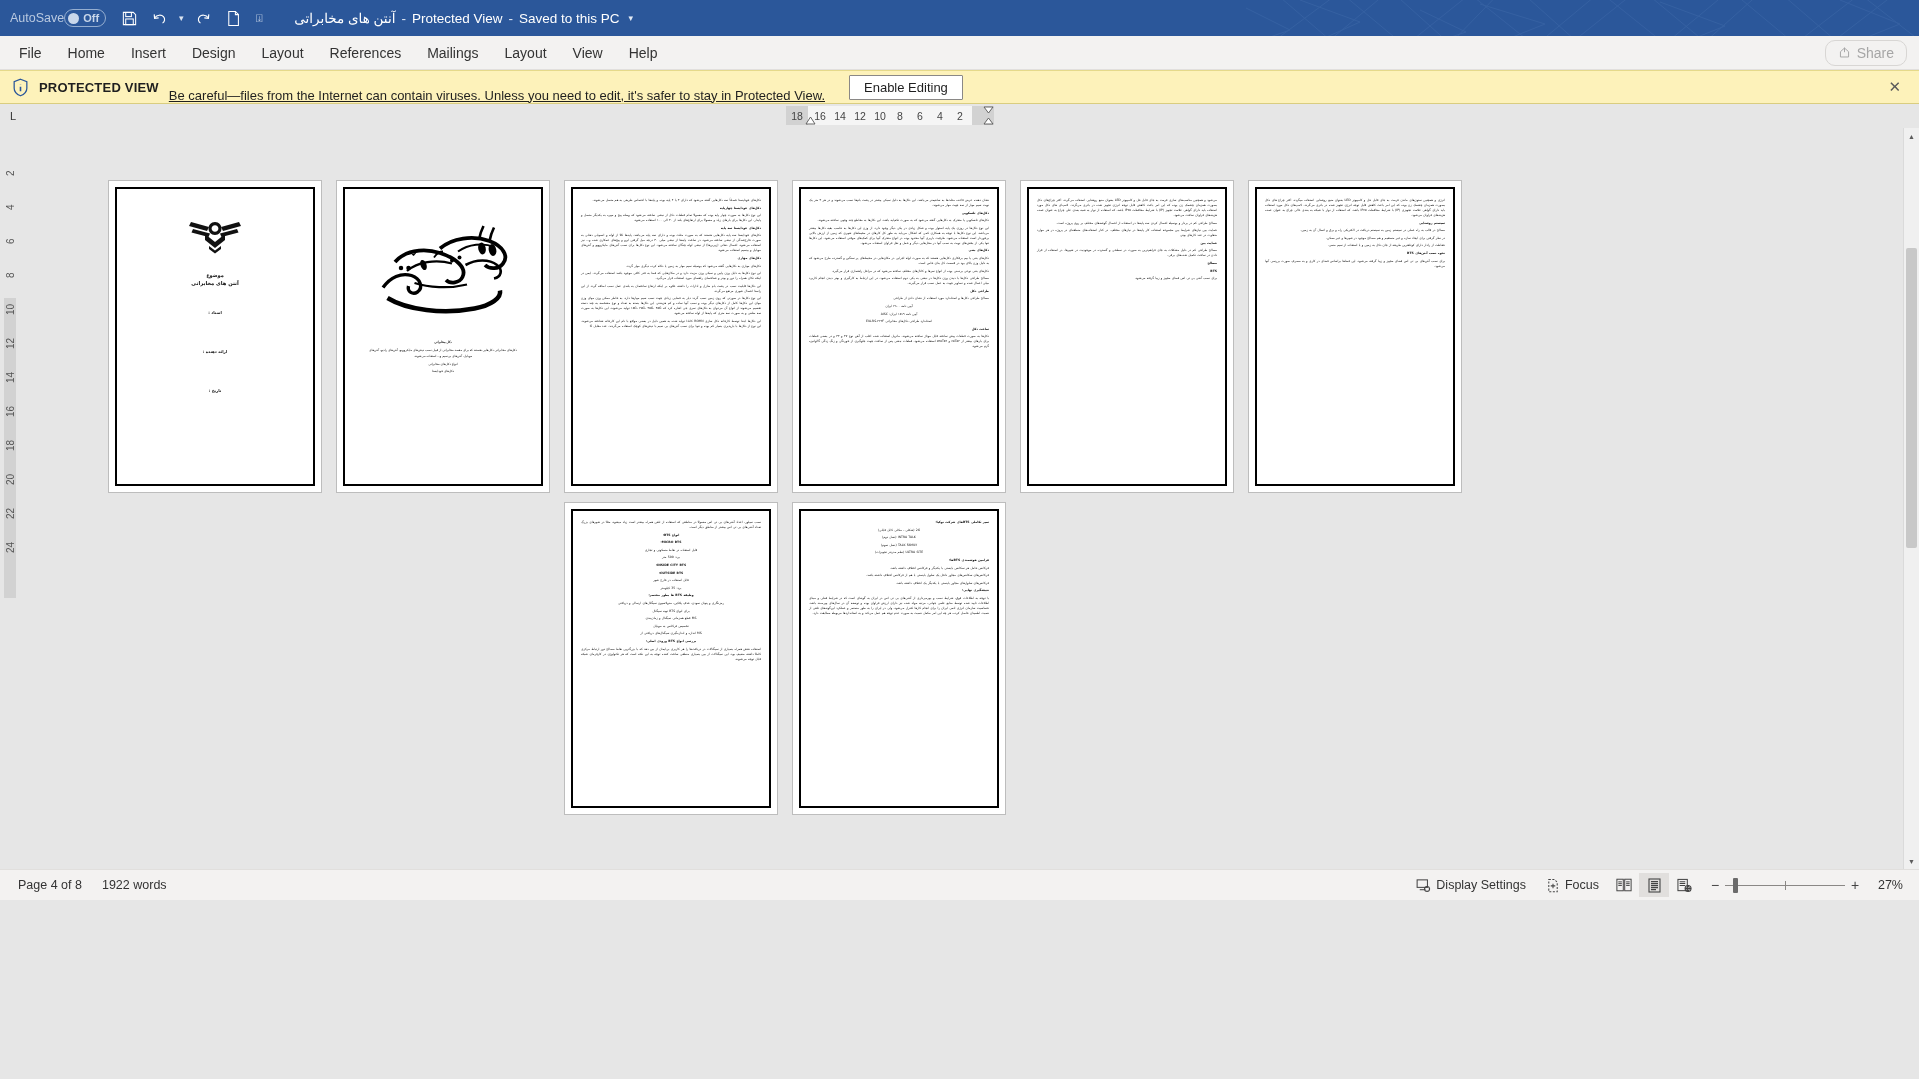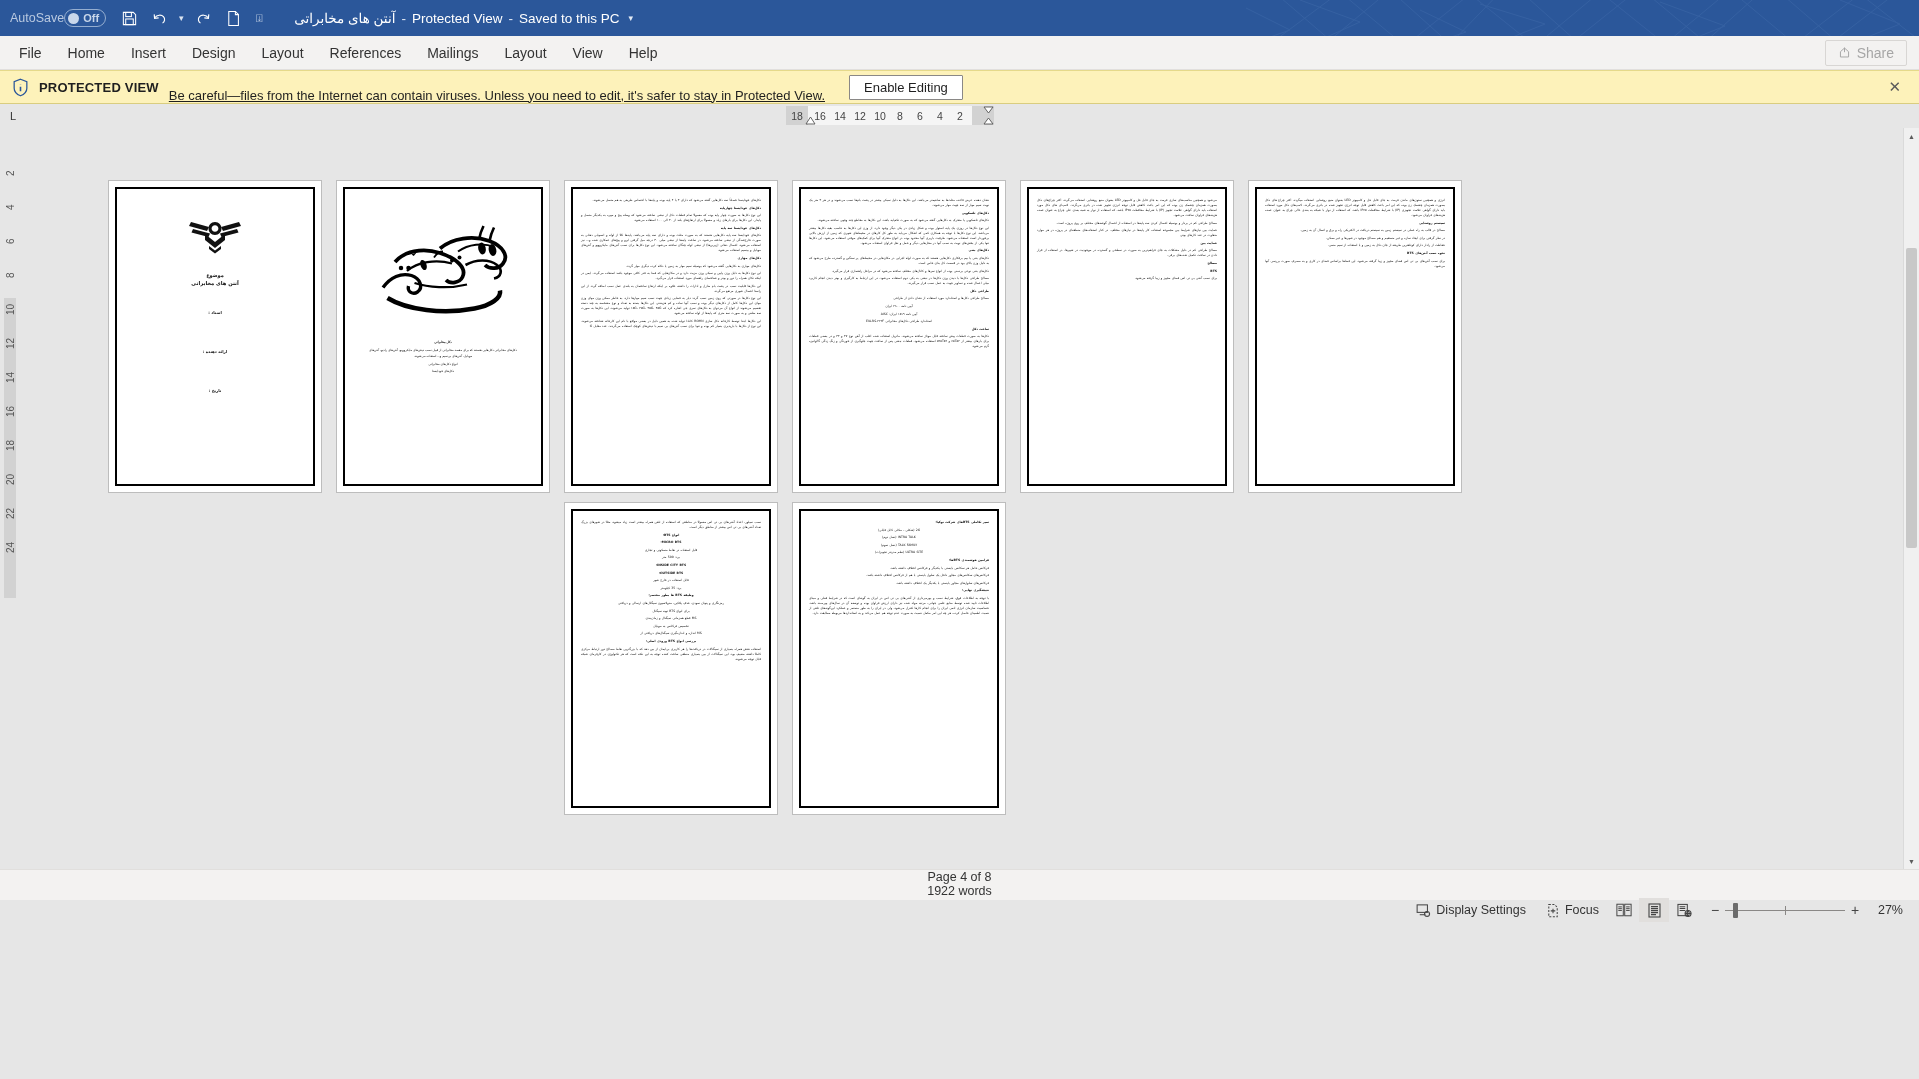--- a/index.html
+++ b/index.html
@@ -108,21 +108,21 @@
     font-size: 14px; color: #333333;
     white-space: nowrap;
   }
   #share-btn {
     margin-left: auto; margin-right: 12px;
     display: flex; align-items: center; gap: 6px;
     font-size: 14px; color: #a6a6a6;
     padding: 4px 12px;
     border: 1px solid #d8d6d4;
     background: #f3f2f1;
-    border-radius: 2px;
+    border-radius: 10px;
   }
 
   
   #protected-bar {
     height: 34px;
     background: #fdf2ba;
     border-top: 1px solid #e5d98a;
     border-bottom: 1px solid #d9cd80;
     display: flex; align-items: center;
     padding: 0 12px;
@@ -301,21 +301,21 @@
     background: #c8c8c8; border-radius: 2px;
   }
 
   
   #statusbar {
     height: 31px;
     background: #f3f2f1;
     border-top: 1px solid #e1dfdd;
     display: flex; align-items: center;
     padding: 0 8px;
-    font-size: 12.5px; color: #333; flex-direction: column;
+    font-size: 12.5px; color: #333;
   }
   .sb-item { padding: 0 10px; display: flex; align-items: center; gap: 5px; white-space: nowrap;}
   .sb-right { margin-left: auto; display: flex; align-items: center; }
   .view-btn {
     width: 30px; height: 24px;
     display: flex; align-items: center; justify-content: center;
     color: #444;
   }
   .view-btn.active { background: #e1dfdd; }
   #zoom-slider {

